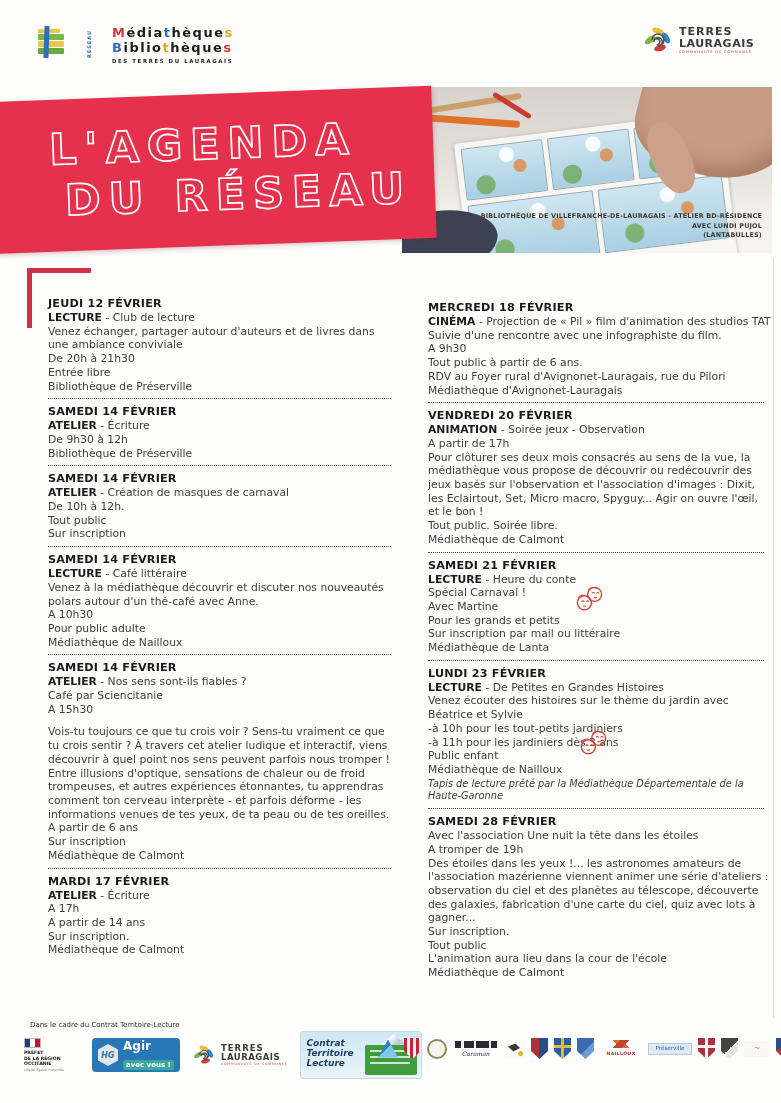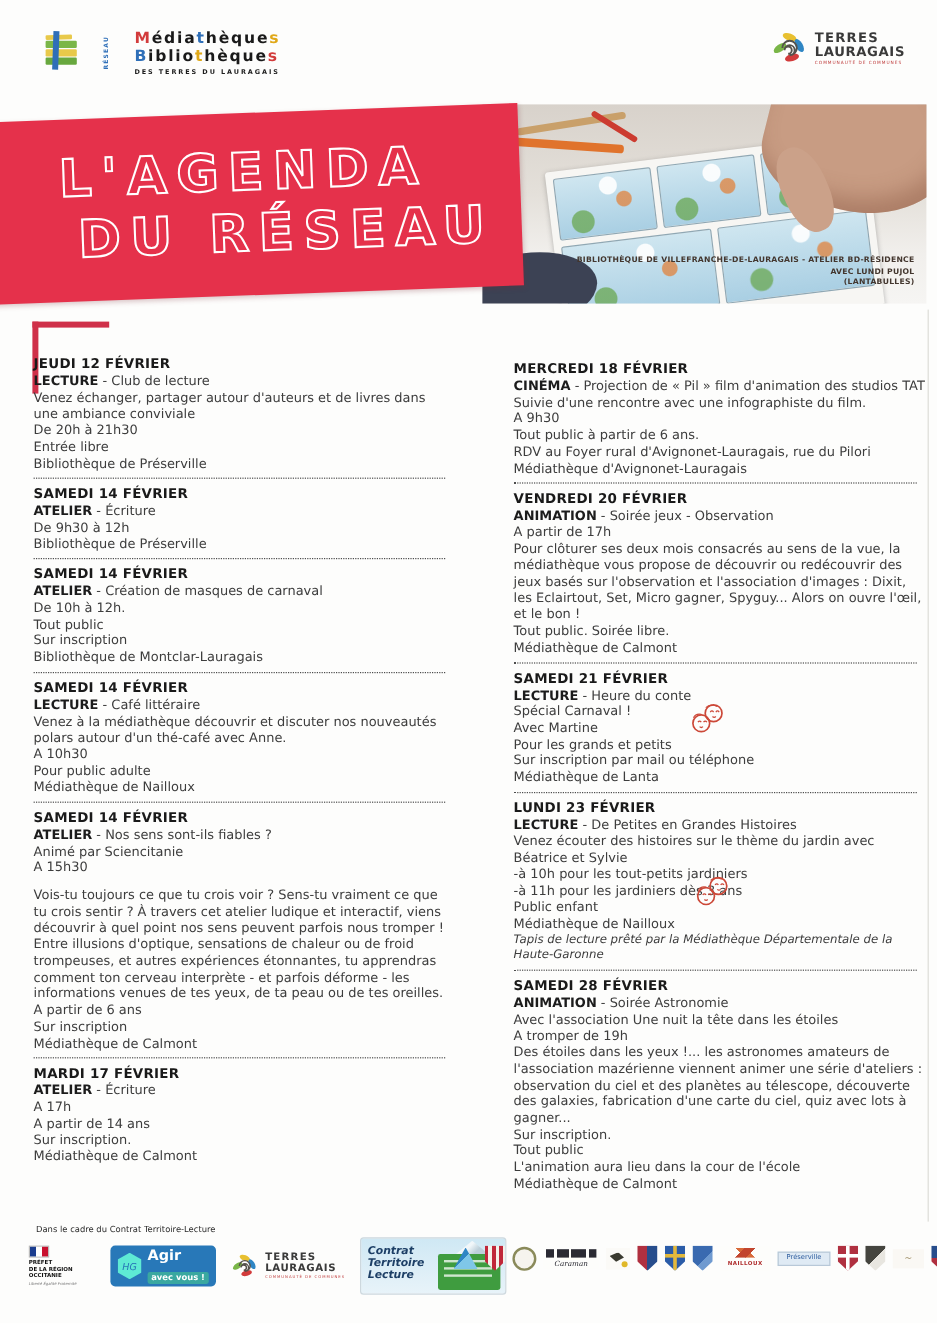--- a/index.html
+++ b/index.html
@@ -61,21 +61,21 @@
   .banner .t2 { padding-left:14px; }
   @supports not (-webkit-text-stroke:1px #fff) { .banner .t { color:#fff; } }
 
   .corner { position:absolute; left:27px; top:268px; width:64px; height:60px; z-index:3;
             border-top:5px solid #cf3049; border-left:5px solid #cf3049; }
 
   .edge-line { position:absolute; left:773px; top:258px; width:1px; height:760px; background:#dddcd8; }
 
   
   .col { position:absolute; z-index:3; }
-  .col-left  { left:28px;  top:297px; width:350px; }
+  .col-left  { left:48px;  top:297px; width:350px; }
   .col-right { left:428px; top:301px; width:343px; }
   .event { position:relative; margin-bottom:2px; }
   .ev-date { font-size:11.2px; font-weight:700; color:#191919; letter-spacing:0.2px; margin-bottom:1px; }
   .ev-line { font-size:10.8px; color:#3d3d3d; line-height:1.27; }
   .ev-line strong { color:#1c1c1c; }
   .ev-spacer { height:9px; }
   .ev-note { font-size:9.8px; font-style:italic; color:#3d3d3d; line-height:1.3; margin-top:1px; }
   .dots { border-bottom:1.5px dotted #4c4c4c; width:98%; margin:5px 0 6px; }
   .doodle { position:absolute; }
   .col-right .event:nth-child(3) .doodle { top:26px; left:146px; }
@@ -84,22 +84,22 @@
   
   .ctx { position:absolute; left:30px; top:1021px; font-size:7px; color:#2b2b2b; z-index:3; }
   .flogos { position:absolute; left:24px; top:1031px; display:flex; align-items:center; gap:12px; z-index:3; }
   .prefet { width:56px; }
   .flag { display:flex; width:17px; height:10px; border:0.5px solid #bbb; margin-bottom:2px; }
   .flag div { width:5.7px; height:100%; }
   .fl-b { background:#1b3d8f; } .fl-w { background:#fff; } .fl-r { background:#c8102e; }
   .prefet .pl { font-size:4.6px; font-weight:700; color:#111; line-height:1.25; }
   .prefet .sub { font-size:3.2px; color:#777; font-style:italic; line-height:1.3; margin-top:1px; }
   .hg { width:88px; height:34px; background:#2878b8; border-radius:4px; display:flex; align-items:center; gap:5px; padding:3px 6px; }
-  .hg-hex { width:20px; height:22px; background:#5eead4; clip-path:polygon(50% 0,100% 25%,100% 75%,50% 100%,0 75%,0 25%);
-            display:flex; align-items:center; justify-content:center; font-size:8px; font-weight:400; color:#2878b8; font-style:italic; }
+  .hg-hex { width:20px; height:22px; background:#e5e5e5; clip-path:polygon(50% 0,100% 25%,100% 75%,50% 100%,0 75%,0 25%);
+            display:flex; align-items:center; justify-content:center; font-size:8px; font-weight:700; color:#2878b8; font-style:italic; }
   .hg-txt .big { font-size:12px; font-weight:700; color:#fff; line-height:1; }
   .hg-txt .sm { font-size:7px; font-weight:700; color:#fff; background:#3aa8a0; padding:1px 3px; border-radius:2px; display:inline-block; margin-top:2px; }
   .terres-f .t1, .terres-f .t2 { font-size:8.5px; }
   .terres-f .t3 { font-size:3.2px; }
   .ctl { width:122px; height:48px; border-radius:3px; overflow:hidden; position:relative;
          background:linear-gradient(180deg,#cfe8f4,#e8f3f9); border:1px solid #cdd8de; }
   .ctl-txt { position:absolute; left:6px; top:7px; font-size:9px; font-weight:700; font-style:italic; color:#1d3f66; line-height:1.1; z-index:2; }
   .ctl-green { position:absolute; right:4px; bottom:3px; width:52px; height:30px; background:#3f9c3f; border-radius:2px; }
   .ctl-green i { position:absolute; left:5px; top:5px; width:40px; height:2px; background:rgba(255,255,255,.75); box-shadow:0 6px 0 rgba(255,255,255,.75), 0 12px 0 rgba(255,255,255,.75); }
   .ctl-mt { position:absolute; right:10px; top:2px; width:34px; height:14px; background:linear-gradient(135deg,#f4f8fa 40%,#b9ccd6 60%); clip-path:polygon(50% 0,100% 100%,0 100%); opacity:.9; }
@@ -224,36 +224,35 @@
           <p class="ev-line">De 9h30 à 12h</p>
           <p class="ev-line">Bibliothèque de Préserville</p>
           <div class="dots"></div>
         </article>
         <article class="event">
           <h3 class="ev-date">SAMEDI 14 FÉVRIER</h3>
           <p class="ev-line"><strong>ATELIER</strong> - Création de masques de carnaval</p>
           <p class="ev-line">De 10h à 12h.</p>
           <p class="ev-line">Tout public</p>
           <p class="ev-line">Sur inscription</p>
-          <p class="ev-line">Bibliothèque de Montclar-Lauragais</p>
           <div class="dots"></div>
         </article>
         <article class="event">
           <h3 class="ev-date">SAMEDI 14 FÉVRIER</h3>
           <p class="ev-line"><strong>LECTURE</strong> - Café littéraire</p>
           <p class="ev-line">Venez à la médiathèque découvrir et discuter nos nouveautés polars autour d'un thé-café avec Anne.</p>
           <p class="ev-line">A 10h30</p>
           <p class="ev-line">Pour public adulte</p>
           <p class="ev-line">Médiathèque de Nailloux</p>
           <div class="dots"></div>
         </article>
         <article class="event">
           <h3 class="ev-date">SAMEDI 14 FÉVRIER</h3>
           <p class="ev-line"><strong>ATELIER</strong> - Nos sens sont-ils fiables ?</p>
-          <p class="ev-line">Animé par Sciencitanie</p>
+          <p class="ev-line">Café par Sciencitanie</p>
           <p class="ev-line">A 15h30</p>
           <div class="ev-spacer"></div>
           <p class="ev-line">Vois-tu toujours ce que tu crois voir ? Sens-tu vraiment ce que tu crois sentir ? À travers cet atelier ludique et interactif, viens découvrir à quel point nos sens peuvent parfois nous tromper ! Entre illusions d'optique, sensations de chaleur ou de froid trompeuses, et autres expériences étonnantes, tu apprendras comment ton cerveau interprète - et parfois déforme - les informations venues de tes yeux, de ta peau ou de tes oreilles.</p>
           <p class="ev-line">A partir de 6 ans</p>
           <p class="ev-line">Sur inscription</p>
           <p class="ev-line">Médiathèque de Calmont</p>
           <div class="dots"></div>
         </article>
         <article class="event">
           <h3 class="ev-date">MARDI 17 FÉVRIER</h3>
@@ -272,32 +271,32 @@
           <p class="ev-line">A 9h30</p>
           <p class="ev-line">Tout public à partir de 6 ans.</p>
           <p class="ev-line">RDV au Foyer rural d'Avignonet-Lauragais, rue du Pilori</p>
           <p class="ev-line">Médiathèque d'Avignonet-Lauragais</p>
           <div class="dots"></div>
         </article>
         <article class="event">
           <h3 class="ev-date">VENDREDI 20 FÉVRIER</h3>
           <p class="ev-line"><strong>ANIMATION</strong> - Soirée jeux - Observation</p>
           <p class="ev-line">A partir de 17h</p>
-          <p class="ev-line">Pour clôturer ses deux mois consacrés au sens de la vue, la médiathèque vous propose de découvrir ou redécouvrir des jeux basés sur l'observation et l'association d'images : Dixit, les Eclairtout, Set, Micro gagner, Spyguy... Alors on ouvre l'œil, et le bon !</p>
+          <p class="ev-line">Pour clôturer ses deux mois consacrés au sens de la vue, la médiathèque vous propose de découvrir ou redécouvrir des jeux basés sur l'observation et l'association d'images : Dixit, les Eclairtout, Set, Micro macro, Spyguy... Agir on ouvre l'œil, et le bon !</p>
           <p class="ev-line">Tout public. Soirée libre.</p>
           <p class="ev-line">Médiathèque de Calmont</p>
           <div class="dots"></div>
         </article>
         <article class="event">
           <h3 class="ev-date">SAMEDI 21 FÉVRIER</h3>
           <p class="ev-line"><strong>LECTURE</strong> - Heure du conte</p>
           <p class="ev-line">Spécial Carnaval !</p>
           <p class="ev-line">Avec Martine</p>
           <p class="ev-line">Pour les grands et petits</p>
-          <p class="ev-line">Sur inscription par mail ou téléphone</p>
+          <p class="ev-line">Sur inscription par mail ou littéraire</p>
           <p class="ev-line">Médiathèque de Lanta</p>
           <div class="doodle"><svg width="32" height="28" viewBox="0 0 34 30">
               <circle cx="22" cy="10" r="7.5" fill="none" stroke="#cc4838" stroke-width="1.5"></circle>
               <circle cx="11" cy="19" r="7.5" fill="none" stroke="#cc4838" stroke-width="1.5"></circle>
               <path d="M19 9 q1.5 -2 3 0 M24 9 q1.5 -2 3 0 M21 13 q1.5 1.5 3 0" fill="none" stroke="#cc4838" stroke-width="1.1"></path>
               <path d="M8 18 q1.5 -2 3 0 M13 18 q1.5 -2 3 0 M9.5 22 q1.5 1.5 3 0" fill="none" stroke="#cc4838" stroke-width="1.1"></path>
               <path d="M15 5 q4 -4 10 -1 M4 14 q2 -4 7 -3" fill="none" stroke="#cc4838" stroke-width="1"></path>
             </svg></div>
           <div class="dots"></div>
         </article>
@@ -314,21 +313,20 @@
               <circle cx="22" cy="10" r="7.5" fill="none" stroke="#cc4838" stroke-width="1.5"></circle>
               <circle cx="11" cy="19" r="7.5" fill="none" stroke="#cc4838" stroke-width="1.5"></circle>
               <path d="M19 9 q1.5 -2 3 0 M24 9 q1.5 -2 3 0 M21 13 q1.5 1.5 3 0" fill="none" stroke="#cc4838" stroke-width="1.1"></path>
               <path d="M8 18 q1.5 -2 3 0 M13 18 q1.5 -2 3 0 M9.5 22 q1.5 1.5 3 0" fill="none" stroke="#cc4838" stroke-width="1.1"></path>
               <path d="M15 5 q4 -4 10 -1 M4 14 q2 -4 7 -3" fill="none" stroke="#cc4838" stroke-width="1"></path>
             </svg></div>
           <div class="dots"></div>
         </article>
         <article class="event">
           <h3 class="ev-date">SAMEDI 28 FÉVRIER</h3>
-          <p class="ev-line"><strong>ANIMATION</strong> - Soirée Astronomie</p>
           <p class="ev-line">Avec l'association Une nuit la tête dans les étoiles</p>
           <p class="ev-line">A tromper de 19h</p>
           <p class="ev-line">Des étoiles dans les yeux !... les astronomes amateurs de l'association mazérienne viennent animer une série d'ateliers : observation du ciel et des planètes au télescope, découverte des galaxies, fabrication d'une carte du ciel, quiz avec lots à gagner...</p>
           <p class="ev-line">Sur inscription.</p>
           <p class="ev-line">Tout public</p>
           <p class="ev-line">L'animation aura lieu dans la cour de l'école</p>
           <p class="ev-line">Médiathèque de Calmont</p>
         </article>
       </div>
   </main>

